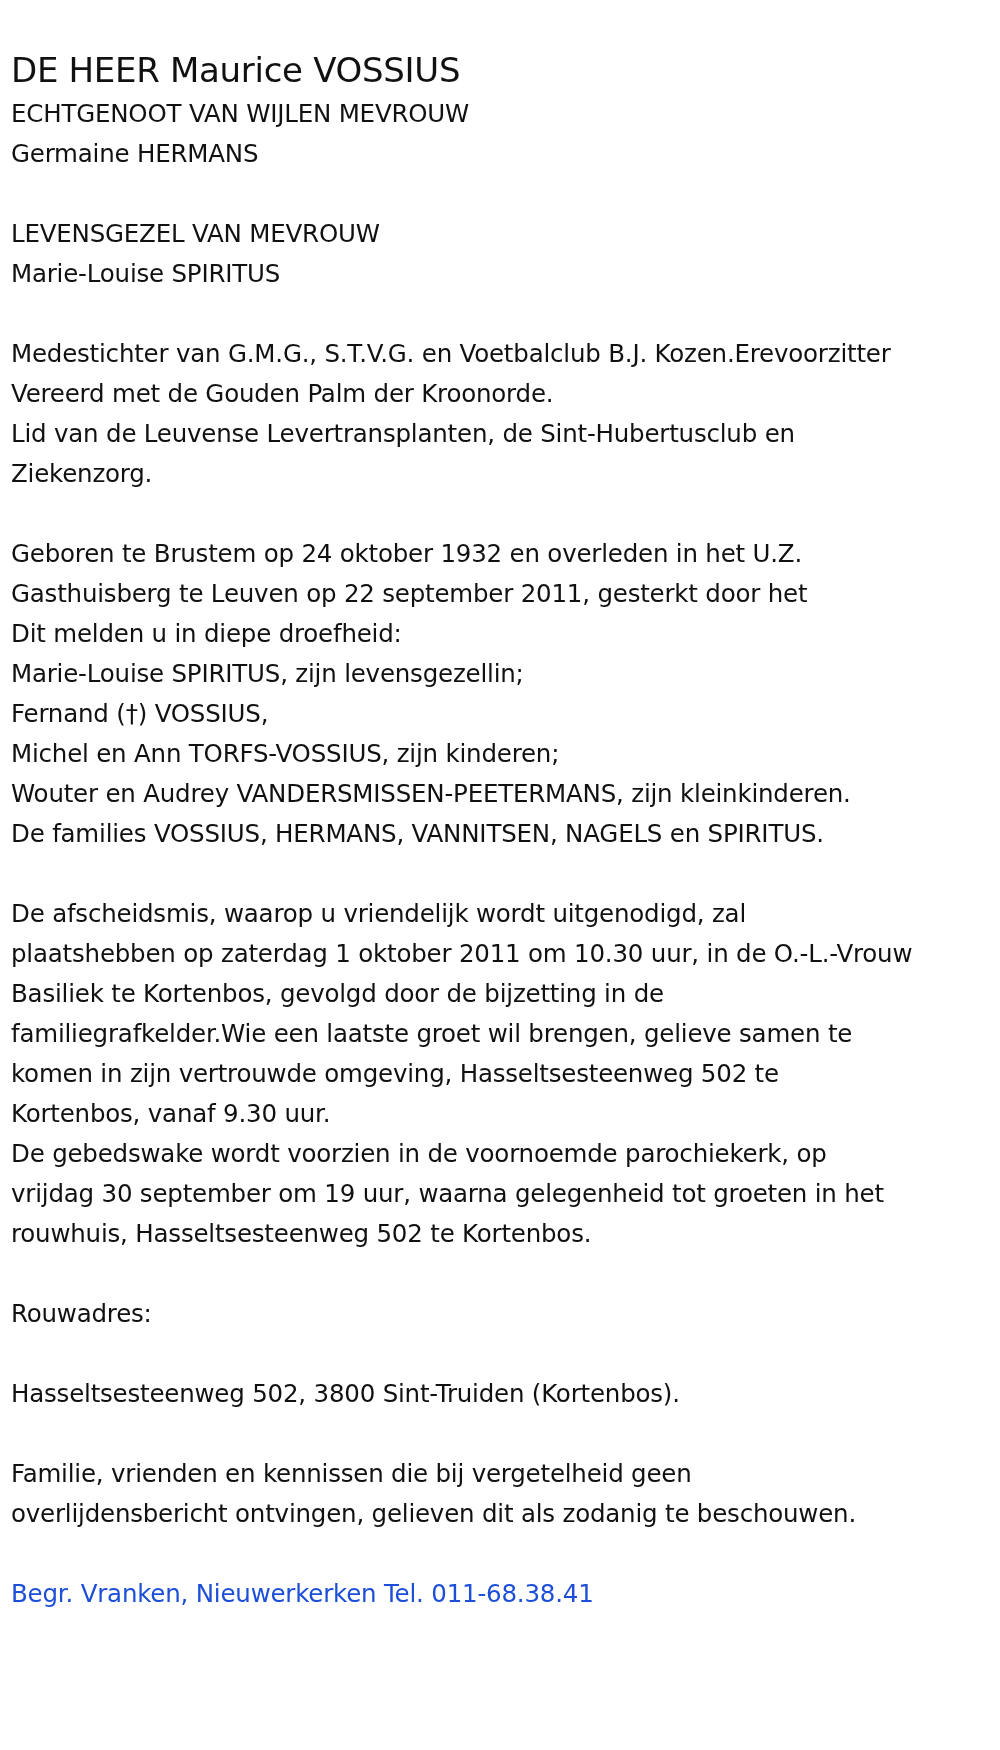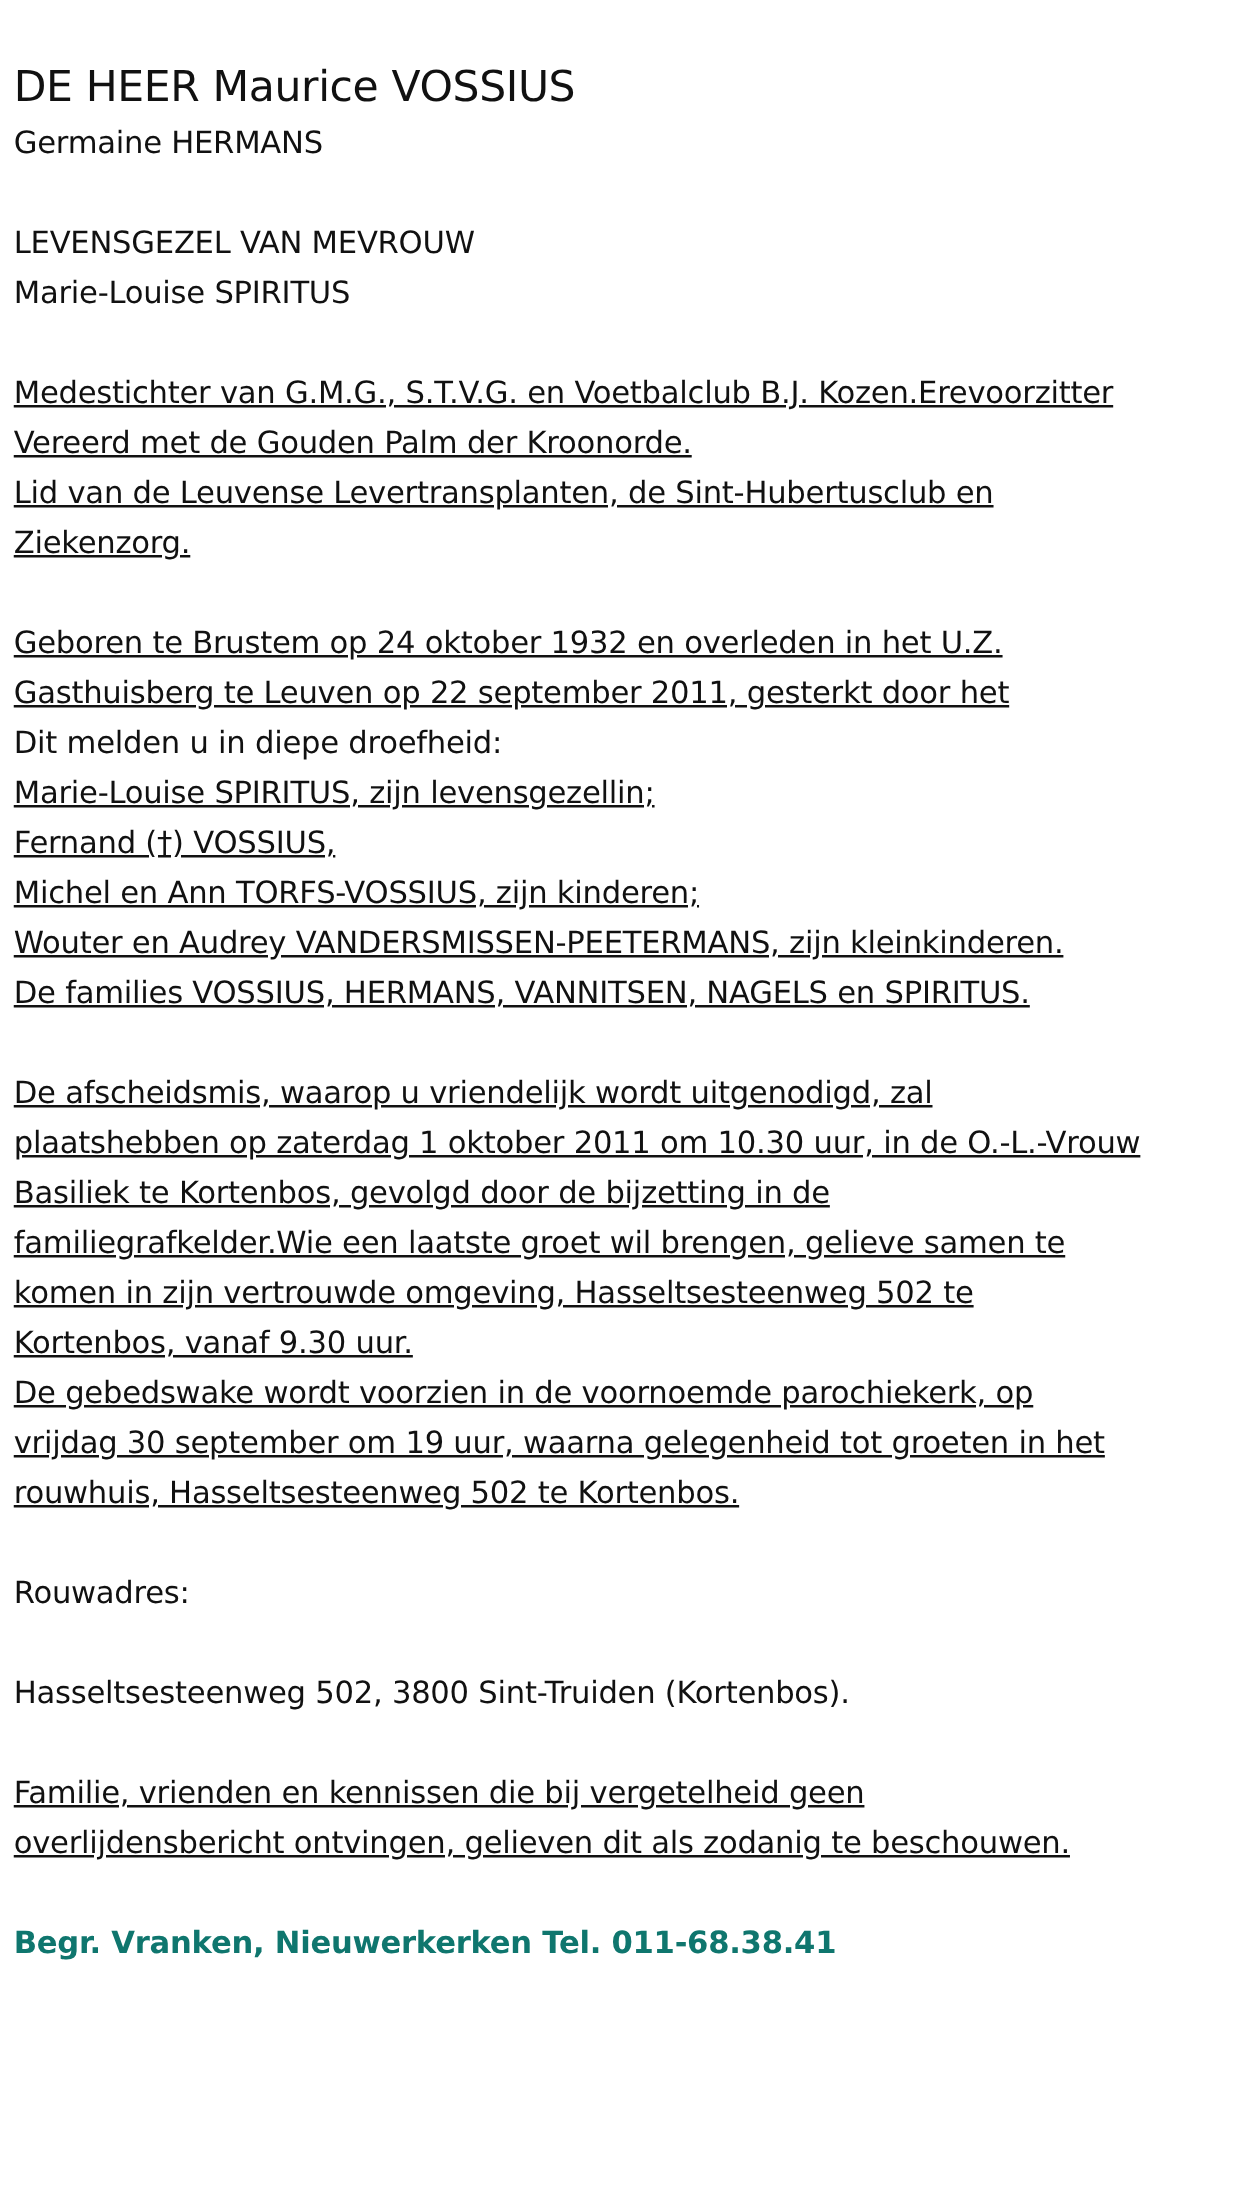--- a/index.html
+++ b/index.html
@@ -30,33 +30,33 @@
       height: 40px;
     }
     .title {
       font-size: 34px;
       font-weight: normal;
       line-height: 48px;
       height: 48px;
       letter-spacing: -0.3px;
     }
     .footer {
-      color: #0f766e;
-      font-weight: bold;
+      color: #1d4ed8;
     }
-    .section { margin: 0; padding: 0; text-decoration: underline; }
+    .section { margin: 0; padding: 0; }
   </style>
 </head>
 <body>
 
 <div class="page">
 
   <div class="blank"></div>
 
   <div class="title">DE HEER Maurice VOSSIUS</div>
+  <div class="line">ECHTGENOOT VAN WIJLEN MEVROUW</div>
   <div class="line">Germaine HERMANS</div>
   <div class="blank"></div>
 
   <div class="line">LEVENSGEZEL VAN MEVROUW</div>
   <div class="line">Marie-Louise SPIRITUS</div>
   <div class="blank"></div>
 
   <div class="section">
     <div class="line">Medestichter van G.M.G., S.T.V.G. en Voetbalclub B.J. Kozen.Erevoorzitter</div>
     <div class="line">Vereerd met de Gouden Palm der Kroonorde.</div>

